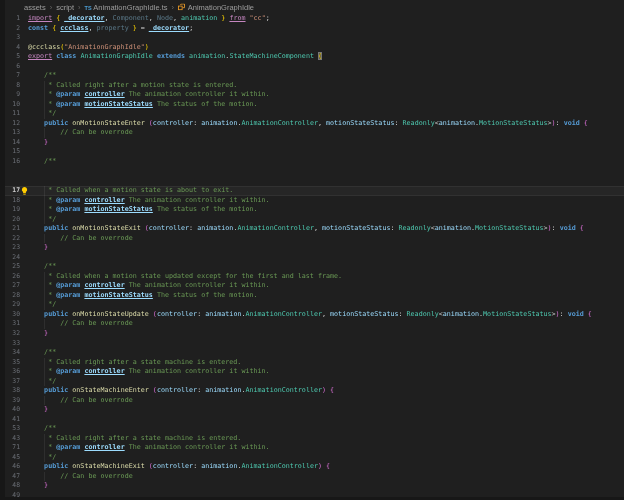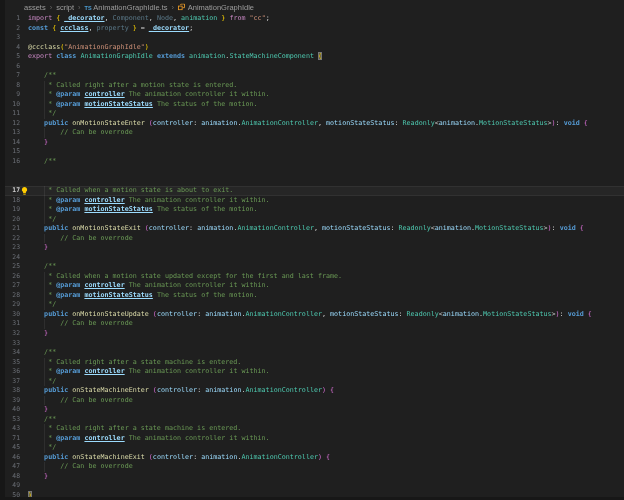--- a/index.html
+++ b/index.html
@@ -21,21 +21,21 @@
   .row{position:relative;display:flex;height:9.53px;line-height:9.53px;font-size:6.7px;}
   .ln{flex:none;width:15px;margin-left:5px;margin-right:8px;text-align:right;
       color:#6b6f76;font-size:6.4px;}
   .row.active{background:rgba(255,255,255,.035);box-shadow:inset 0 1px 0 rgba(255,255,255,.05),inset 0 -1px 0 rgba(255,255,255,.05);margin-top:20px;}
   .row.active .ln{color:#cccccc;font-weight:bold;}
   .code{white-space:pre;flex:none;}
   .guide{position:absolute;left:44px;top:0;bottom:0;width:1px;background:rgba(255,255,255,.07);}
   .bulb{position:absolute;left:21px;top:1px;width:7px;height:8px;}
 
   
-  .kwc{color:#C586C0;}           
+  .kwc{color:#C586C0;text-decoration:underline;}           
   .kw{color:#569CD6;font-weight:bold;}            
   .type{color:#4EC9B0;}          
   .var{color:#9CDCFE;}           
   .varb{color:#9CDCFE;font-weight:bold;text-decoration:underline;}
   .fade{color:#9CDCFE;opacity:.45;} 
   .fn{color:#DCDCAA;}            
   .str{color:#CE9178;}           
   .cmt{color:#6A9955;}           
   .pun{color:#d4d4d4;}           
   .ws{color:#d4d4d4;}
@@ -246,20 +246,24 @@
       <div class="row">
         <span class="ln">39</span>
         <span class="guide"></span>
         <span class="code"><span class="ws">        </span><span class="cmt">// Can be overrode</span></span>
       </div>
       <div class="row">
         <span class="ln">40</span>
         <span class="code"><span class="ws">    </span><span class="b2">}</span></span>
       </div>
       <div class="row">
+        <span class="ln">41</span>
+        <span class="code"></span>
+      </div>
+      <div class="row">
         <span class="ln">53</span>
         <span class="code"><span class="ws">    </span><span class="cmt">/**</span></span>
       </div>
       <div class="row">
         <span class="ln">43</span>
         <span class="guide"></span>
         <span class="code"><span class="ws">     </span><span class="cmt">* Called right after a state machine is entered.</span></span>
       </div>
       <div class="row">
         <span class="ln">71</span>

